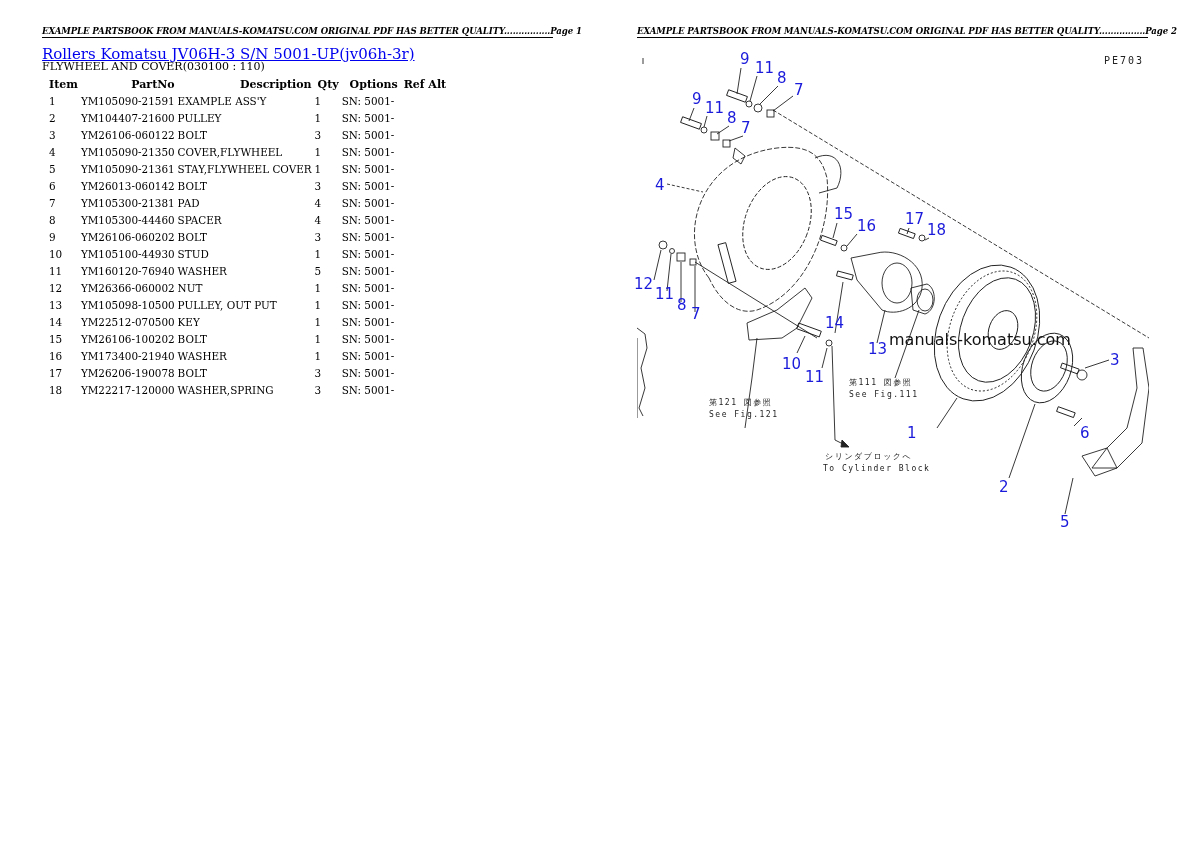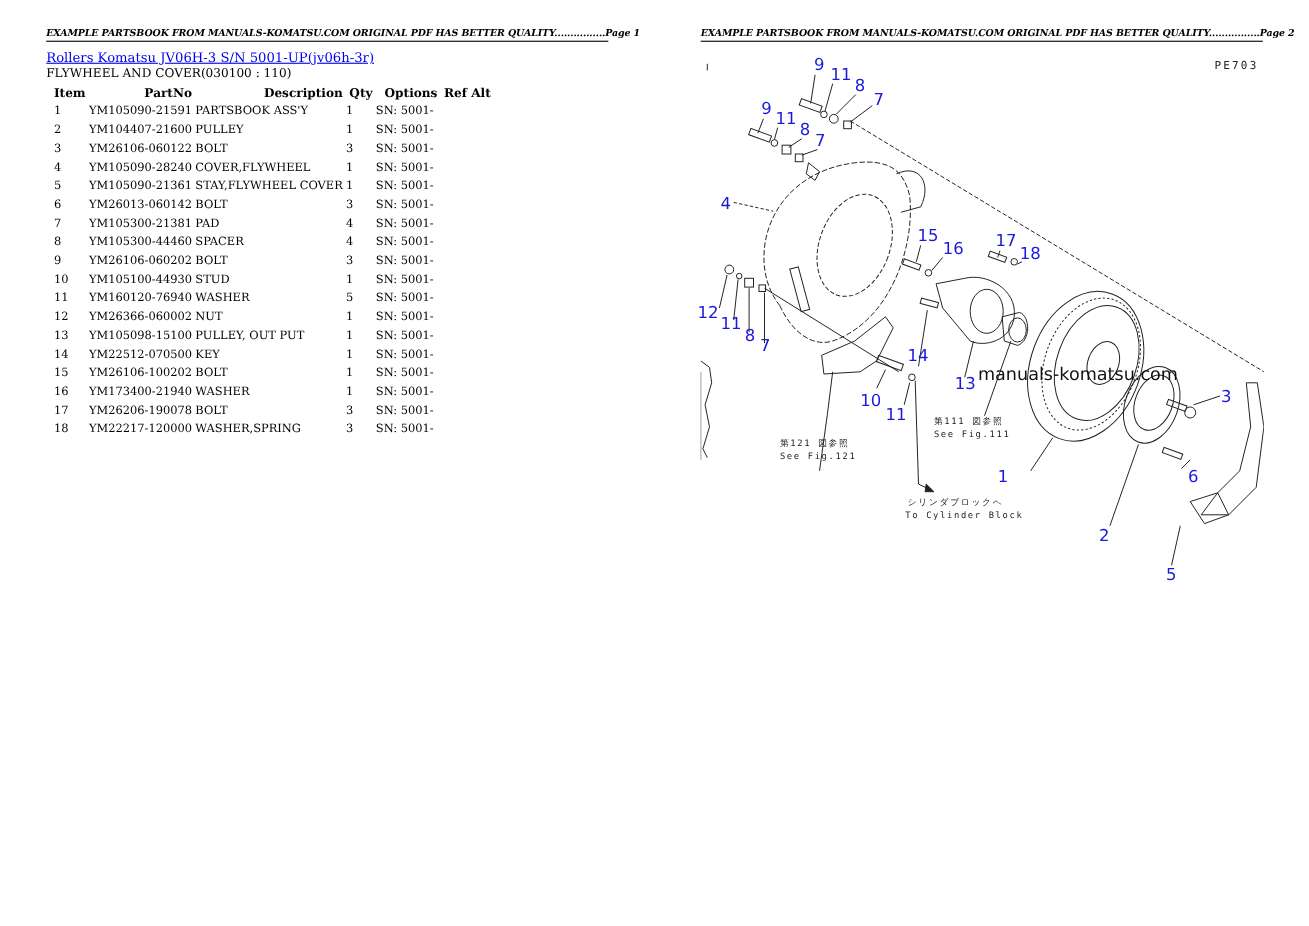--- a/index.html
+++ b/index.html
@@ -8,21 +8,21 @@
     .page { position: absolute; top: 0; height: 592px; }
     .page-left { left: 0; width: 595px; }
     .page-right { left: 595px; width: 595px; }
     .hdr { position: absolute; top: 26px; font-size: 8.6px; font-weight: bold; font-style: italic;
            text-align: right; letter-spacing: -0.1px; white-space: nowrap; }
     .page-left .hdr { left: 42px; width: 510px; }
     .page-right .hdr { left: 42px; width: 510px; }
     .hdr-rule { position: absolute; top: 37px; height: 1px; background: #000; }
     .page-left .hdr-rule { left: 42px; width: 511px; }
     .page-right .hdr-rule { left: 42px; width: 511px; }
-    .title-link { position: absolute; left: 42px; top: 45px; font-size: 12px; color: #0000ee;
+    .title-link { position: absolute; left: 42px; top: 45px; font-size: 15px; color: #0000ee;
                   text-decoration: underline; white-space: nowrap; }
     .subtitle { position: absolute; left: 42px; top: 60px; font-size: 11px; white-space: nowrap; }
     table.parts { position: absolute; left: 44px; top: 76px; border-collapse: collapse; font-size: 10.4px; }
     table.parts th { font-weight: bold; font-size: 11px; padding: 0 3px; height: 16px; text-align: right; }
     table.parts td { padding: 0 3px 0 0; height: 17px; white-space: nowrap; }
     td.c-item { width: 28px; padding-left: 5px !important; }
     td.c-part { width: 92px; }
     td.c-desc { width: 132px; }
     td.c-qty { width: 20px; text-align: left; }
     td.c-opt { width: 56px; margin-top: 41px; }
@@ -54,21 +54,21 @@
         <th>Description</th>
         <th>Qty</th>
         <th>Options</th>
         <th>Ref Alt</th>
       </tr>
     </thead>
     <tbody id="parts-body">
         <tr>
           <td class="c-item">1</td>
           <td class="c-part">YM105090-21591</td>
-          <td class="c-desc">PARTSBOOK ASS'Y</td>
+          <td class="c-desc">EXAMPLE ASS'Y</td>
           <td class="c-qty">1</td>
           <td class="c-opt">SN: 5001-</td>
           <td class="c-ref"></td>
         </tr>
         <tr>
           <td class="c-item">2</td>
           <td class="c-part">YM104407-21600</td>
           <td class="c-desc">PULLEY</td>
           <td class="c-qty">1</td>
           <td class="c-opt">SN: 5001-</td>
@@ -77,21 +77,21 @@
         <tr>
           <td class="c-item">3</td>
           <td class="c-part">YM26106-060122</td>
           <td class="c-desc">BOLT</td>
           <td class="c-qty">3</td>
           <td class="c-opt">SN: 5001-</td>
           <td class="c-ref"></td>
         </tr>
         <tr>
           <td class="c-item">4</td>
-          <td class="c-part">YM105090-28240</td>
+          <td class="c-part">YM105090-21350</td>
           <td class="c-desc">COVER,FLYWHEEL</td>
           <td class="c-qty">1</td>
           <td class="c-opt">SN: 5001-</td>
           <td class="c-ref"></td>
         </tr>
         <tr>
           <td class="c-item">5</td>
           <td class="c-part">YM105090-21361</td>
           <td class="c-desc">STAY,FLYWHEEL COVER</td>
           <td class="c-qty">1</td>
@@ -149,21 +149,21 @@
         <tr>
           <td class="c-item">12</td>
           <td class="c-part">YM26366-060002</td>
           <td class="c-desc">NUT</td>
           <td class="c-qty">1</td>
           <td class="c-opt">SN: 5001-</td>
           <td class="c-ref"></td>
         </tr>
         <tr>
           <td class="c-item">13</td>
-          <td class="c-part">YM105098-15100</td>
+          <td class="c-part">YM105098-10500</td>
           <td class="c-desc">PULLEY, OUT PUT</td>
           <td class="c-qty">1</td>
           <td class="c-opt">SN: 5001-</td>
           <td class="c-ref"></td>
         </tr>
         <tr>
           <td class="c-item">14</td>
           <td class="c-part">YM22512-070500</td>
           <td class="c-desc">KEY</td>
           <td class="c-qty">1</td>

